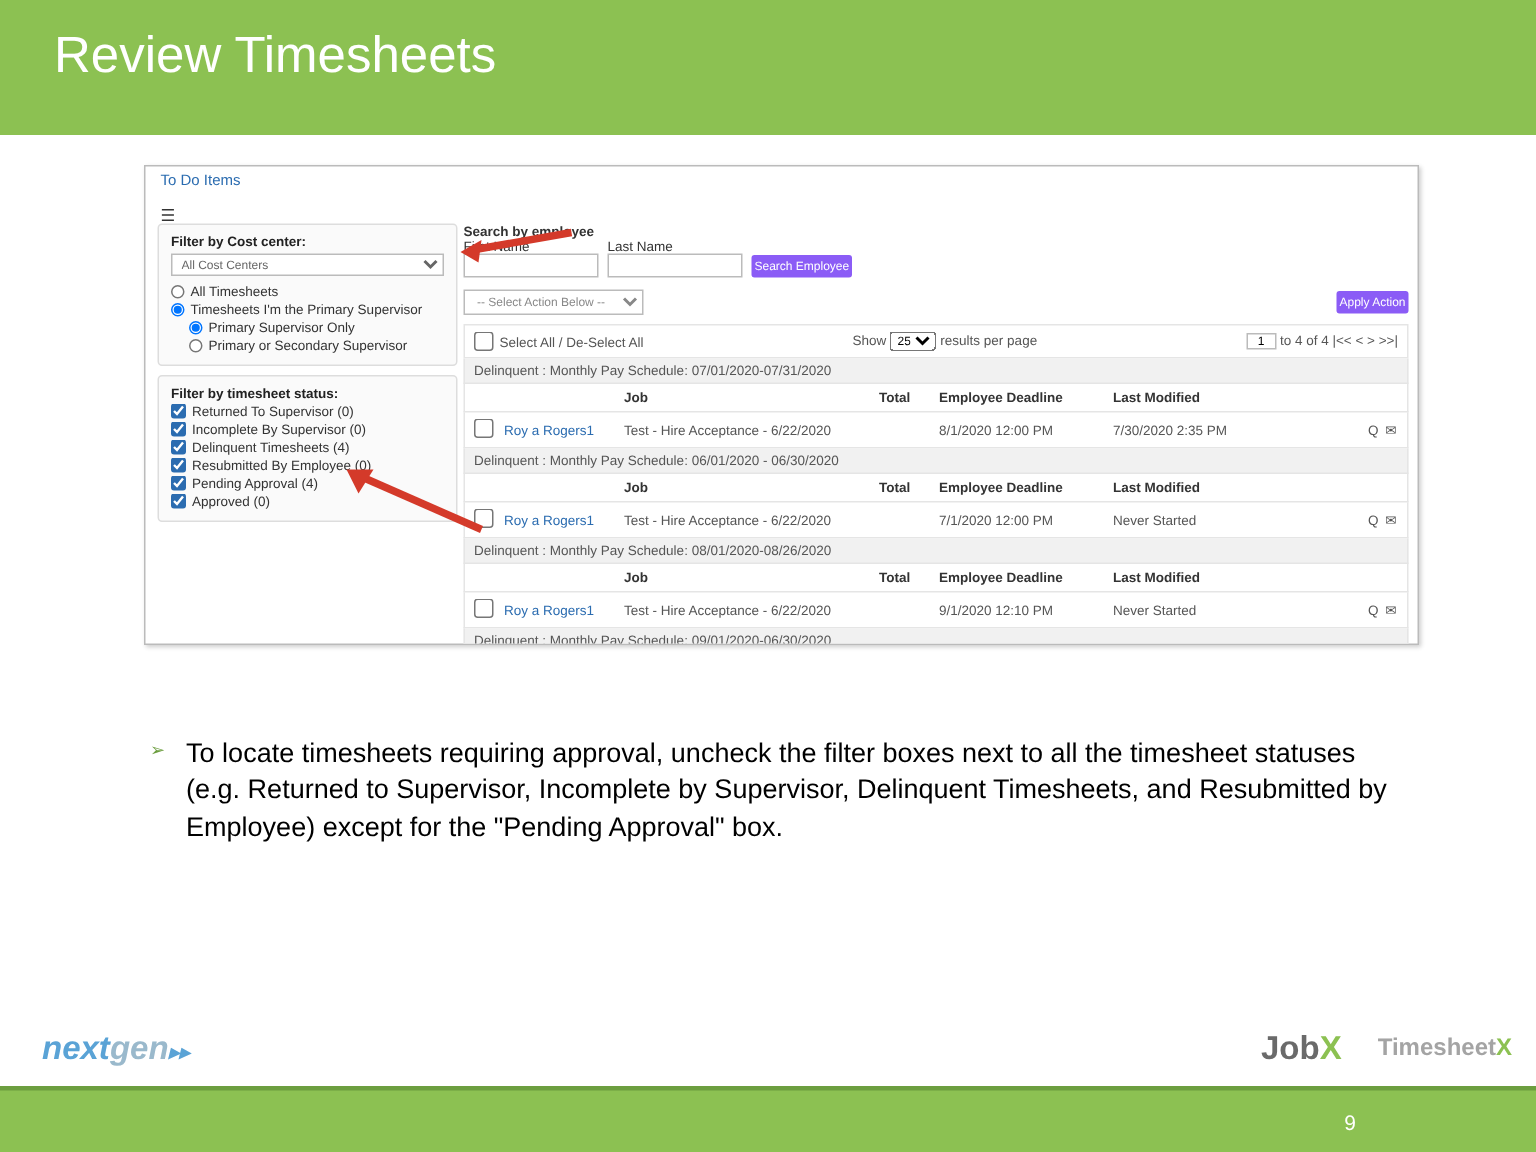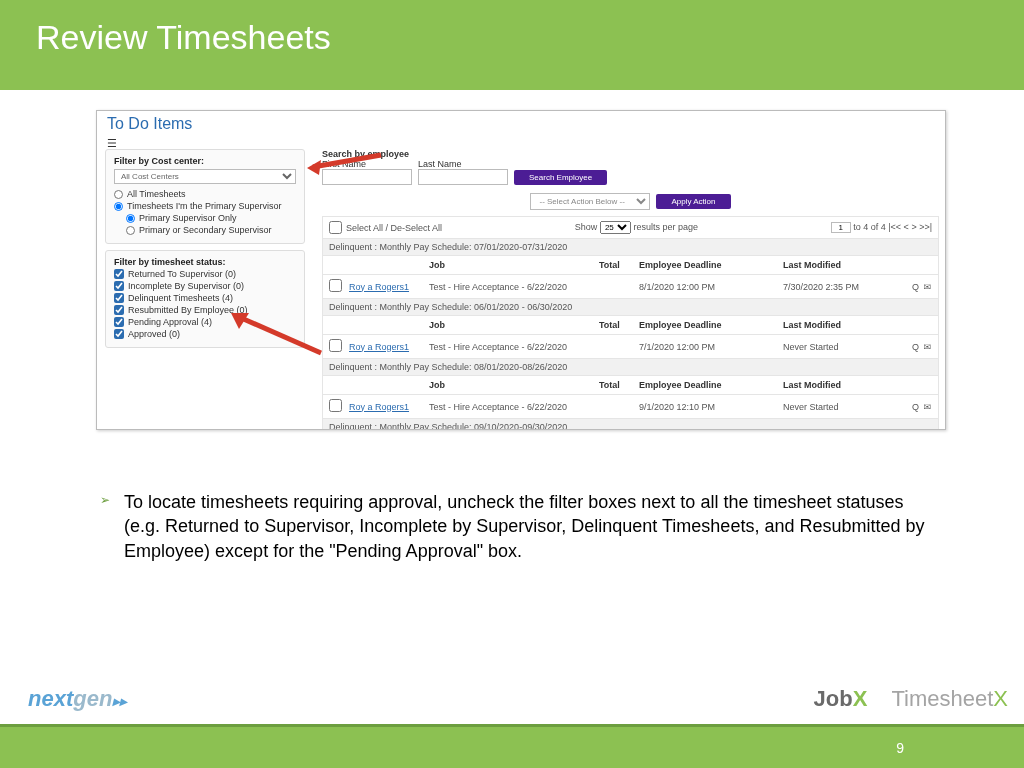--- a/index.html
+++ b/index.html
@@ -1,63 +1,63 @@
 <!DOCTYPE html>
 <html><head>
 <meta charset="utf-8">
 <style>
 *{box-sizing:border-box;margin:0;padding:0;font-family:"Segoe UI",Arial,sans-serif}
 body{width:1024px;height:768px;background:#fff;position:relative;overflow:hidden}
 .header{background:#8cc152;height:90px;padding:18px 36px;color:#fff;font-size:34px;font-weight:300}
 .screenshot{position:absolute;left:96px;top:110px;width:850px;height:320px;border:1px solid #bbb;box-shadow:1px 1px 3px rgba(0,0,0,0.2);background:#fff;font-size:9px;color:#333;overflow:hidden}
-.ss-top{color:#2b6cb0;font-size:16px;padding:4px 10px}
+.ss-top{color:#2b6cb0;font-size:10px;padding:4px 10px}
 .ss-filters{position:absolute;left:0;top:24px;width:24px;height:14px;padding:2px 10px;font-size:11px}
-.ss-body{position:absolute;left:8px;top:38px;width:834px;height:280px;display:flex;gap:17px}
+.ss-body{position:absolute;left:8px;top:38px;width:834px;height:280px;display:flex;gap:4px}
 .ss-side{width:200px}
 .ss-panel{border:1px solid #ddd;border-radius:3px;padding:6px 8px;margin-bottom:6px;background:#fafafa}
 .ss-panel b{font-size:9px;color:#222}
 .ss-sel{width:100%;border:1px solid #bbb;font-size:8px;padding:1px 2px;margin:3px 0;background:#fff;color:#666}
 .ss-radio{display:flex;align-items:center;gap:4px;font-size:9px;margin:2px 0;color:#333}
 .ss-radio input{width:9px;height:9px}
 .ss-indent{margin-left:12px}
 .ss-chk{display:flex;gap:4px;font-size:9px;margin:2px 0}
 .ss-chk input{width:10px;height:10px;accent-color:#2b6cb0}
 .ss-main{flex:1;font-size:9px}
 .ss-search{display:flex;align-items:flex-end;gap:6px;margin-bottom:8px}
 .ss-search input{border:1px solid #bbb;height:16px;width:90px;font-size:8px;padding:0 2px}
-.ss-btn{background:#4c1d95;color:#fff;border:none;font-size:8px;padding:3px 15px;border-radius:2px}
-.ss-action-row{display:flex;justify-content:center;gap:6px;margin-bottom:6px;align-items:center}
+.ss-btn{background:#8b5cf6;color:#fff;border:none;font-size:8px;padding:3px 2px;border-radius:2px}
+.ss-action-row{display:flex;justify-content:space-between;gap:6px;margin-bottom:6px;align-items:center}
 .ss-action-sel{border:1px solid #bbb;font-size:8px;padding:2px 4px;width:120px;color:#888;background:#fff}
 .ss-tools{border:1px solid #e5e5e5;padding:4px 6px;display:flex;align-items:center;font-size:9px;color:#555}
 .ss-tools .left{flex:0 0 auto;display:flex;align-items:center;gap:4px}
 .ss-tools .mid{flex:1;text-align:center}
 .ss-tools .right{flex:0 0 auto}
 .ss-page-in{width:20px;border:1px solid #bbb;font-size:8px;text-align:center}
 .ss-group-hd{background:#f1f1f1;padding:3px 6px;font-size:9px;color:#555;border:1px solid #e5e5e5;border-top:0}
 .ss-row{display:flex;padding:4px 6px;border:1px solid #e5e5e5;border-top:0;align-items:center;font-size:9px;color:#555}
 .ss-row .c0{width:20px}
-.ss-row .c1{width:80px;color:#2b6cb0;text-decoration:underline}
+.ss-row .c1{width:80px;color:#2b6cb0;}
 .ss-row .c2{width:170px}
 .ss-row .c3{width:40px}
-.ss-row .c4{width:144px}
+.ss-row .c4{width:116px}
 .ss-row .c5{width:110px}
 .ss-row .c6{flex:1;text-align:right;letter-spacing:1px}
 .ss-head{font-weight:bold;color:#333}
 .arrow1{position:absolute;width:80px;height:26px;left:206px;top:40px;z-index:5}
 .arrow2{position:absolute;width:100px;height:50px;left:128px;top:196px;z-index:5}
 .bullet{position:absolute;left:100px;top:490px;width:830px;display:flex;gap:14px}
 .bullet .tri{color:#6c9e3f;font-size:12px;margin-top:3px}
 .bullet p{font-size:18px;color:#000;line-height:1.35}
 .logos{position:absolute;left:28px;bottom:56px;right:16px;display:flex;justify-content:space-between;align-items:flex-end}
 .logo-ng{font-size:22px;font-weight:bold;font-style:italic}
 .logo-ng .n{color:#5aa3d6}.logo-ng .g{color:#9ab9cc}
 .logo-right{display:flex;gap:24px;align-items:center}
 .logo-job{font-size:22px;font-weight:bold;color:#6a6a6a;position:relative}
 .logo-job span{color:#8cc152}
-.logo-ts{font-size:22px;font-weight:normal;color:#a4a4a4}
+.logo-ts{font-size:16px;font-weight:bold;color:#a4a4a4}
 .logo-ts span{color:#8cc152}
 .footer-bar{position:absolute;bottom:0;left:0;right:0;height:44px;background:#8cc152;border-top:3px solid #6c9e3f;display:flex;align-items:center;justify-content:center;color:#fff;font-size:12px}
 .footer-bar .txt{width:440px;text-align:center;line-height:1.25}
 .footer-bar .pg{position:absolute;right:120px;font-size:14px}
 </style>
 </head>
 <body>
 
 <div class="header">Review Timesheets</div>
 
@@ -198,21 +198,21 @@
       <div class="ss-row">
           <span class="c0"><input type="checkbox" style=""></span>
           <span class="c1">Roy a Rogers1</span>
           <span class="c2">Test - Hire Acceptance - 6/22/2020</span>
           <span class="c3"></span>
           <span class="c4">9/1/2020 12:10 PM</span>
           <span class="c5">Never Started</span>
           <span class="c6">Q ✉</span>
         </div>
 
-      <div class="ss-group-hd">Delinquent : Monthly Pay Schedule: 09/10/2020-09/30/2020</div>
+      <div class="ss-group-hd">Delinquent : Monthly Pay Schedule: 09/01/2020-06/30/2020</div>
     </div>
   </div>
 </div>
 
 <div class="bullet">
   <span class="tri">➢</span>
   <p>To locate timesheets requiring approval, uncheck the filter boxes next to all the timesheet statuses (e.g. Returned to Supervisor, Incomplete by Supervisor, Delinquent Timesheets, and Resubmitted by Employee) except for the "Pending Approval" box.</p>
 </div>
 
 <div class="logos">

